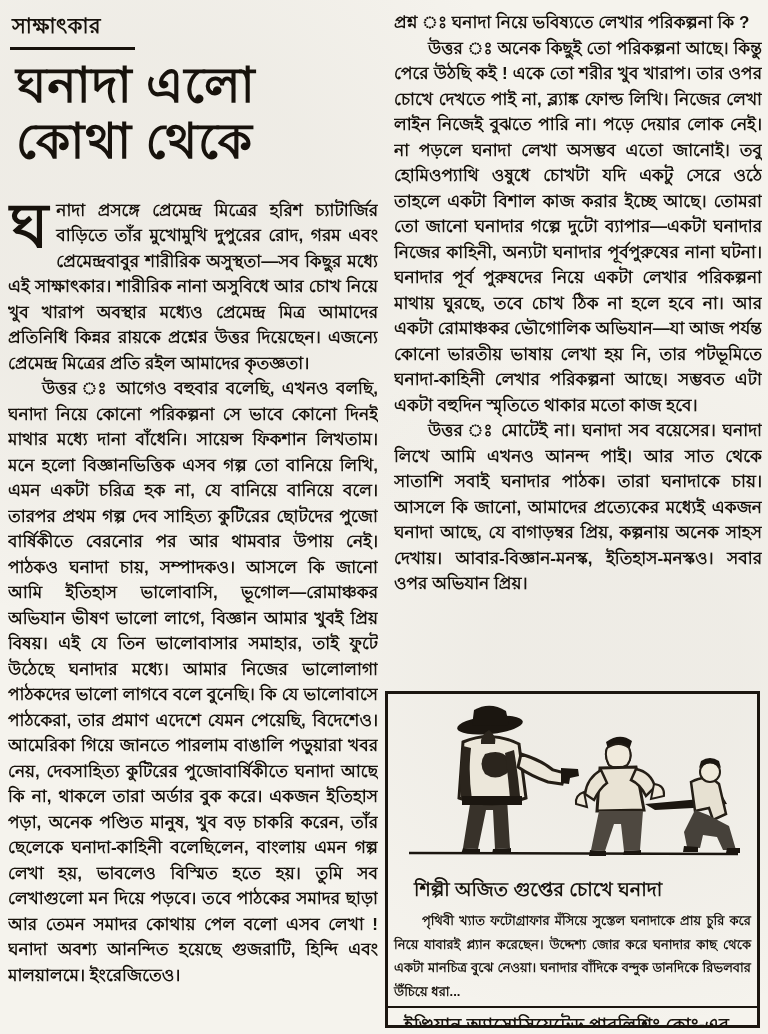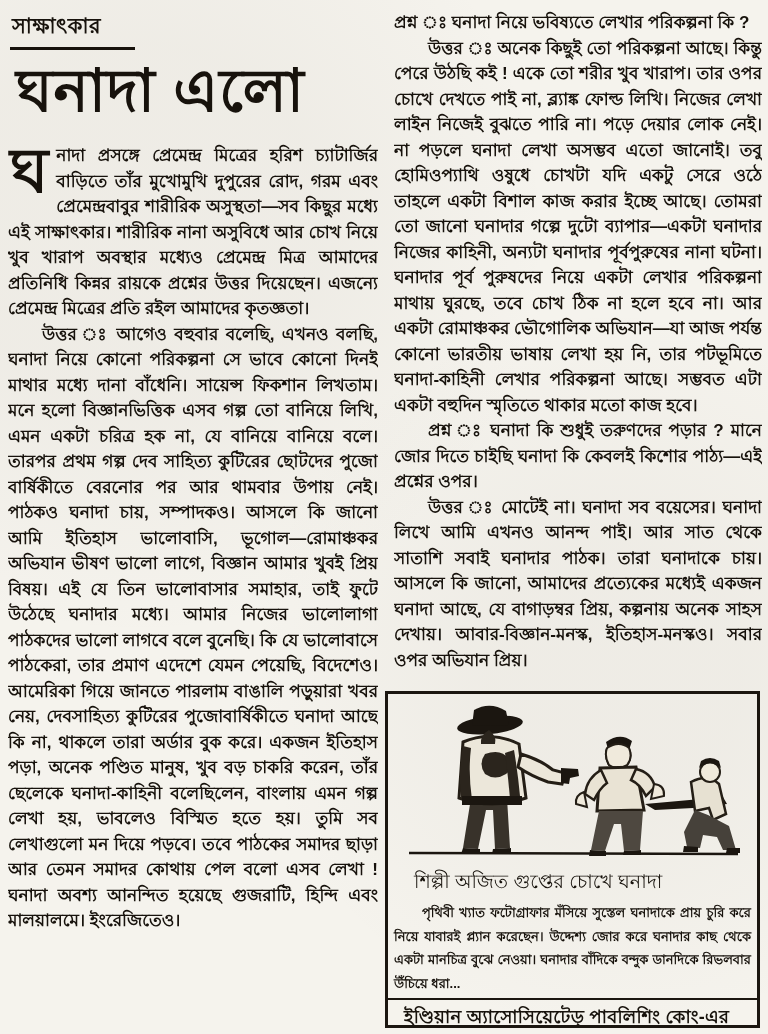--- a/index.html
+++ b/index.html
@@ -19,22 +19,23 @@
   
   .col-left{
     position:absolute;left:8px;top:6px;width:370px;height:1022px;overflow:hidden;
   }
   .kicker{
     display:inline-block;
     font-size:21px;font-weight:800;letter-spacing:.5px;
     border-bottom:3px solid #17120c;padding:0 34px 2px 2px;margin:4px 0 2px 2px;
   }
   .headline{
-    font-weight:900;font-size:59px;line-height:1.14;letter-spacing:1px;
-    margin:6px 0 18px 8px;
+    font-weight:900;font-size:49px;line-height:1.14;letter-spacing:1px;
+    margin:6px 0 28px 8px;
+    font-family:Liberation Serif, serif;
   }
   .headline .tline{display:block;}
   p.body{
     margin:0;font-size:17px;line-height:25.5px;text-align:justify;
     font-weight:600;
   }
   p.intro{margin-top:10px;}
   .dropcap{
     float:left;font-size:62px;line-height:48px;font-weight:900;
     padding:4px 8px 0 2px;
@@ -47,59 +48,59 @@
     position:absolute;left:394px;top:10px;width:368px;height:678px;overflow:hidden;
   }
   .col-right p.body:first-child{text-indent:0;}
   
   .figure-box{
     position:absolute;left:385px;top:691px;width:375px;height:337px;
     border:3px solid #1b1610;box-sizing:border-box;background:transparent;overflow:hidden;
   }
   .fig-art{display:block;margin:4px auto 0 auto;}
   .fig-caption-title{
-    font-size:19px;font-weight:400;margin:5px 0 2px 26px;
+    font-size:19px;font-weight:700;margin:13px 0 2px 26px;
   }
   .fig-caption-text{
     margin:0 6px 0 6px;font-size:13px;line-height:23.5px;text-align:justify;
     font-weight:600;text-indent:28px;
   }
   .fig-divider{border:none;border-top:2.5px solid #1b1610;margin:3px 0 0 0;}
   .fig-credit{
     font-size:18px;font-weight:800;margin:3px 8px 0 16px;letter-spacing:.3px;
   }
 </style>
 </head>
 <body>
 
 <div class="page">
 
   <div class="col-left">
     <div class="kicker">সাক্ষাৎকার</div>
     <div class="headline">
       <span class="tline">ঘনাদা এলো</span>
+      <span class="tline">কোথা থেকে</span>
     </div>
 
     <p class="body intro"><span class="dropcap">ঘ</span><span>নাদা প্রসঙ্গে প্রেমেন্দ্র মিত্রের হরিশ চ্যাটার্জির বাড়িতে তাঁর মুখোমুখি দুপুরের রোদ, গরম এবং প্রেমেন্দ্রবাবুর শারীরিক অসুস্থতা—সব কিছুর মধ্যে এই সাক্ষাৎকার।  শারীরিক নানা অসুবিধে আর চোখ নিয়ে খুব খারাপ অবস্থার মধ্যেও প্রেমেন্দ্র মিত্র আমাদের প্রতিনিধি কিন্নর রায়কে প্রশ্নের উত্তর দিয়েছেন।  এজন্যে প্রেমেন্দ্র মিত্রের প্রতি রইল আমাদের কৃতজ্ঞতা।</span></p>
 
 
     <p class="body qa"><span class="qlabel">উত্তর ঃ</span> <span>আগেও বহুবার বলেছি, এখনও বলছি, ঘনাদা নিয়ে কোনো পরিকল্পনা সে ভাবে কোনো দিনই মাথার মধ্যে দানা বাঁধেনি।  সায়েন্স ফিকশান লিখতাম।  মনে হলো বিজ্ঞানভিত্তিক এসব গল্প তো বানিয়ে লিখি, এমন একটা চরিত্র হক না, যে বানিয়ে বানিয়ে বলে।  তারপর প্রথম গল্প দেব সাহিত্য কুটিরের ছোটদের পুজো বার্ষিকীতে বেরনোর পর আর থামবার উপায় নেই।  পাঠকও ঘনাদা চায়, সম্পাদকও।  আসলে কি জানো আমি ইতিহাস ভালোবাসি, ভূগোল—রোমাঞ্চকর অভিযান ভীষণ ভালো লাগে, বিজ্ঞান আমার খুবই প্রিয় বিষয়।  এই যে তিন ভালোবাসার সমাহার, তাই ফুটে উঠেছে ঘনাদার মধ্যে।  আমার নিজের ভালোলাগা পাঠকদের ভালো লাগবে বলে বুনেছি।  কি যে ভালোবাসে পাঠকেরা, তার প্রমাণ এদেশে যেমন পেয়েছি, বিদেশেও।  আমেরিকা গিয়ে জানতে পারলাম বাঙালি পড়ুয়ারা খবর নেয়, দেবসাহিত্য কুটিরের পুজোবার্ষিকীতে ঘনাদা আছে কি না, থাকলে তারা অর্ডার বুক করে।  একজন ইতিহাস পড়া, অনেক পণ্ডিত মানুষ, খুব বড় চাকরি করেন, তাঁর ছেলেকে ঘনাদা-কাহিনী বলেছিলেন, বাংলায় এমন গল্প লেখা হয়, ভাবলেও বিস্মিত হতে হয়।  তুমি সব লেখাগুলো মন দিয়ে পড়বে।  তবে পাঠকের সমাদর ছাড়া আর তেমন সমাদর কোথায় পেল বলো এসব লেখা !  ঘনাদা অবশ্য আনন্দিত হয়েছে গুজরাটি, হিন্দি এবং মালয়ালমে।  ইংরেজিতেও।</span></p>
 
     
 
     
   </div>
 
   <div class="col-right">
 
     <p class="body qa question"><span class="qlabel">প্রশ্ন ঃ</span> <span>ঘনাদা নিয়ে ভবিষ্যতে লেখার পরিকল্পনা কি ?</span></p>
 
     <p class="body qa"><span class="qlabel">উত্তর ঃ</span> <span>অনেক কিছুই তো পরিকল্পনা আছে।  কিন্তু পেরে উঠছি কই !  একে তো শরীর খুব খারাপ।  তার ওপর চোখে দেখতে পাই না, ব্ল্যাঙ্ক ফোল্ড লিখি।  নিজের লেখা লাইন নিজেই বুঝতে পারি না।  পড়ে দেয়ার লোক নেই।  না পড়লে ঘনাদা লেখা অসম্ভব এতো জানোই।  তবু হোমিওপ্যাথি ওষুধে চোখটা যদি একটু সেরে ওঠে তাহলে একটা বিশাল কাজ করার ইচ্ছে আছে।  তোমরা তো জানো ঘনাদার গল্পে দুটো ব্যাপার—একটা ঘনাদার নিজের কাহিনী, অন্যটা ঘনাদার পূর্বপুরুষের নানা ঘটনা।  ঘনাদার পূর্ব পুরুষদের নিয়ে একটা লেখার পরিকল্পনা মাথায় ঘুরছে, তবে চোখ ঠিক না হলে হবে না।  আর একটা রোমাঞ্চকর ভৌগোলিক অভিযান—যা আজ পর্যন্ত কোনো ভারতীয় ভাষায় লেখা হয় নি, তার পটভূমিতে ঘনাদা-কাহিনী লেখার পরিকল্পনা আছে।  সম্ভবত এটা একটা বহুদিন স্মৃতিতে থাকার মতো কাজ হবে।</span></p>
 
-    <p class="body qa question"><span class="qlabel">প্রশ্ন ঃ</span> <span>ঘনাদা কি শুধুই তরুণদের পড়ার ?  মানে জোর দিতে চাইছি ঘনাদা কি কেবলই কিশোর পাঠ্য—এই প্রশ্নের ওপর।</span></p>
 
     <p class="body qa"><span class="qlabel">উত্তর ঃ</span> <span>মোটেই না।  ঘনাদা সব বয়েসের।  ঘনাদা লিখে আমি এখনও আনন্দ পাই।  আর সাত থেকে সাতাশি সবাই ঘনাদার পাঠক।  তারা ঘনাদাকে চায়।  আসলে কি জানো, আমাদের প্রত্যেকের মধ্যেই একজন ঘনাদা আছে, যে বাগাড়ম্বর প্রিয়, কল্পনায় অনেক সাহস দেখায়।  আবার-বিজ্ঞান-মনস্ক, ইতিহাস-মনস্কও।  সবার ওপর অভিযান প্রিয়।</span></p>
   </div>
 
   <div class="figure-box">
     <svg class="fig-art" width="360" height="164" viewBox="0 0 360 164" xmlns="http://www.w3.org/2000/svg">
 
       <path d="M16 155 L345 156" stroke="#1b1610" stroke-width="2.5" fill="none"></path>
 
       <g>

